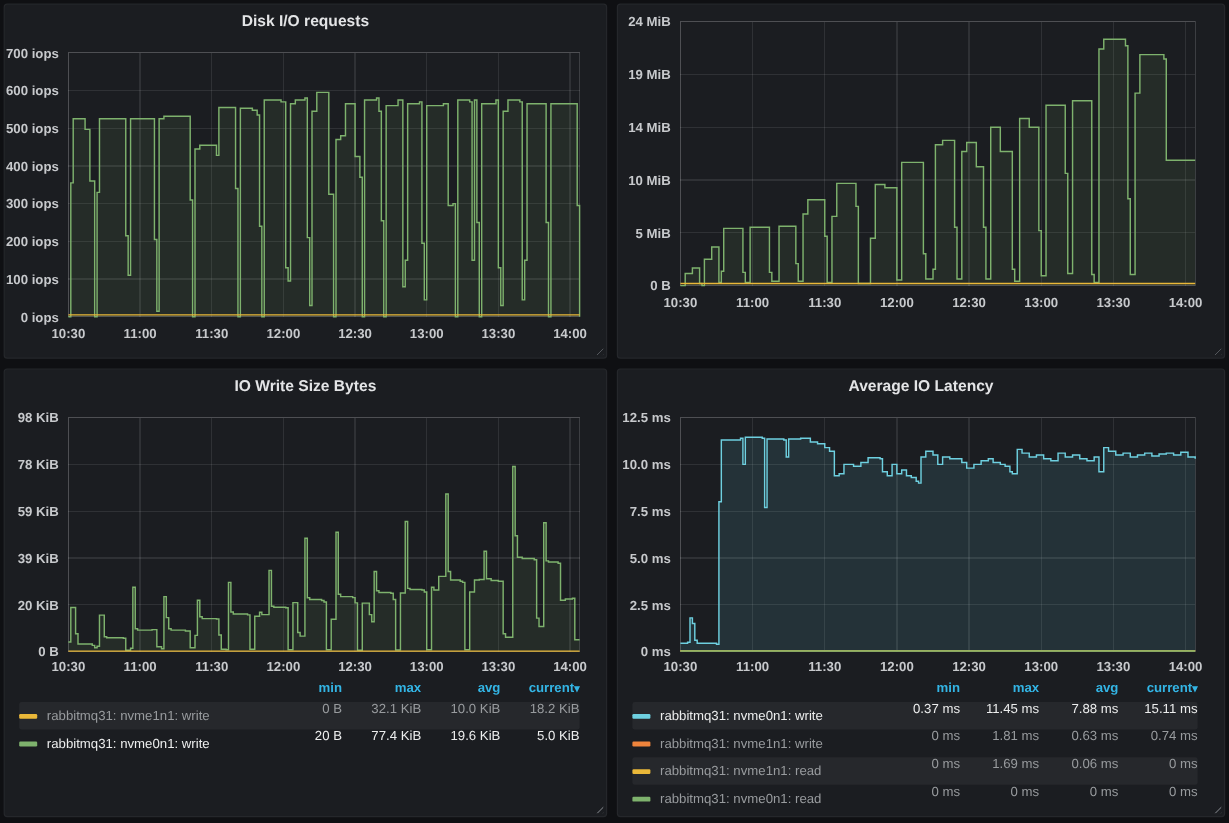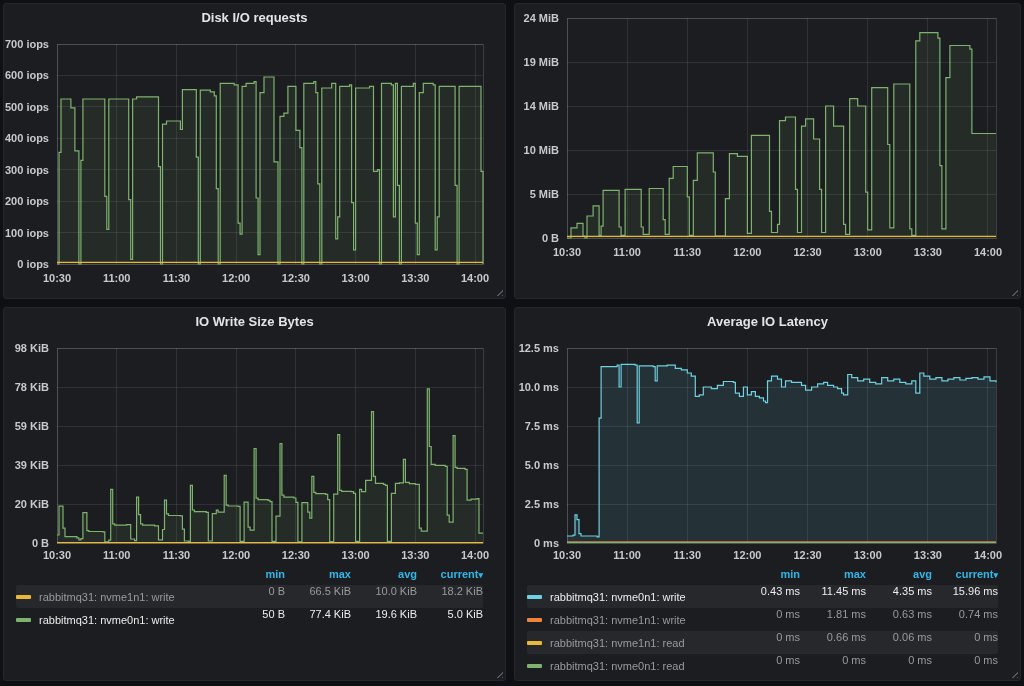--- a/index.html
+++ b/index.html
@@ -192,30 +192,30 @@
           <span class="lhead">max</span>
           <span class="lhead">avg</span>
           <span class="lhead">current<span class="caret">▾</span></span>
         </div>
         <div class="lrow stripe">
           <span class="lname">
             <span class="swatch" style="background: rgb(234, 184, 57);"></span>
             <span>rabbitmq31: nvme1n1: write</span>
           </span>
           <span class="lval">0 B</span>
-          <span class="lval">66.5 KiB</span>
+          <span class="lval">32.1 KiB</span>
           <span class="lval">10.0 KiB</span>
           <span class="lval">18.2 KiB</span>
         </div>
         <div class="lrow emph">
           <span class="lname">
             <span class="swatch" style="background: rgb(126, 178, 109);"></span>
             <span>rabbitmq31: nvme0n1: write</span>
           </span>
-          <span class="lval">50 B</span>
+          <span class="lval">20 B</span>
           <span class="lval">77.4 KiB</span>
           <span class="lval">19.6 KiB</span>
           <span class="lval">5.0 KiB</span>
         </div>
       </div>
     <div class="resize-handle"></div>
   </section>
 
   <section class="panel">
     <h2 class="panel-title">Average IO Latency</h2>
@@ -263,42 +263,42 @@
           <span class="lhead">min</span>
           <span class="lhead">max</span>
           <span class="lhead">avg</span>
           <span class="lhead">current<span class="caret">▾</span></span>
         </div>
         <div class="lrow stripe emph">
           <span class="lname">
             <span class="swatch" style="background: rgb(110, 208, 224);"></span>
             <span>rabbitmq31: nvme0n1: write</span>
           </span>
-          <span class="lval">0.43 ms</span>
+          <span class="lval">0.37 ms</span>
           <span class="lval">11.45 ms</span>
-          <span class="lval">4.35 ms</span>
-          <span class="lval">15.96 ms</span>
+          <span class="lval">7.88 ms</span>
+          <span class="lval">15.11 ms</span>
         </div>
         <div class="lrow">
           <span class="lname">
             <span class="swatch" style="background: rgb(239, 132, 60);"></span>
             <span>rabbitmq31: nvme1n1: write</span>
           </span>
           <span class="lval">0 ms</span>
           <span class="lval">1.81 ms</span>
           <span class="lval">0.63 ms</span>
           <span class="lval">0.74 ms</span>
         </div>
         <div class="lrow stripe">
           <span class="lname">
             <span class="swatch" style="background: rgb(234, 184, 57);"></span>
             <span>rabbitmq31: nvme1n1: read</span>
           </span>
           <span class="lval">0 ms</span>
-          <span class="lval">0.66 ms</span>
+          <span class="lval">1.69 ms</span>
           <span class="lval">0.06 ms</span>
           <span class="lval">0 ms</span>
         </div>
         <div class="lrow">
           <span class="lname">
             <span class="swatch" style="background: rgb(126, 178, 109);"></span>
             <span>rabbitmq31: nvme0n1: read</span>
           </span>
           <span class="lval">0 ms</span>
           <span class="lval">0 ms</span>

